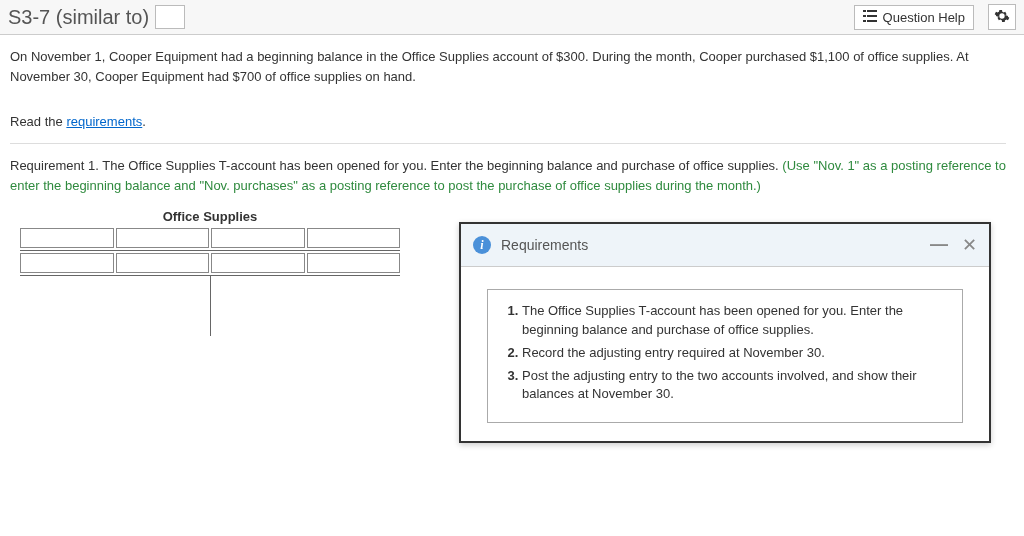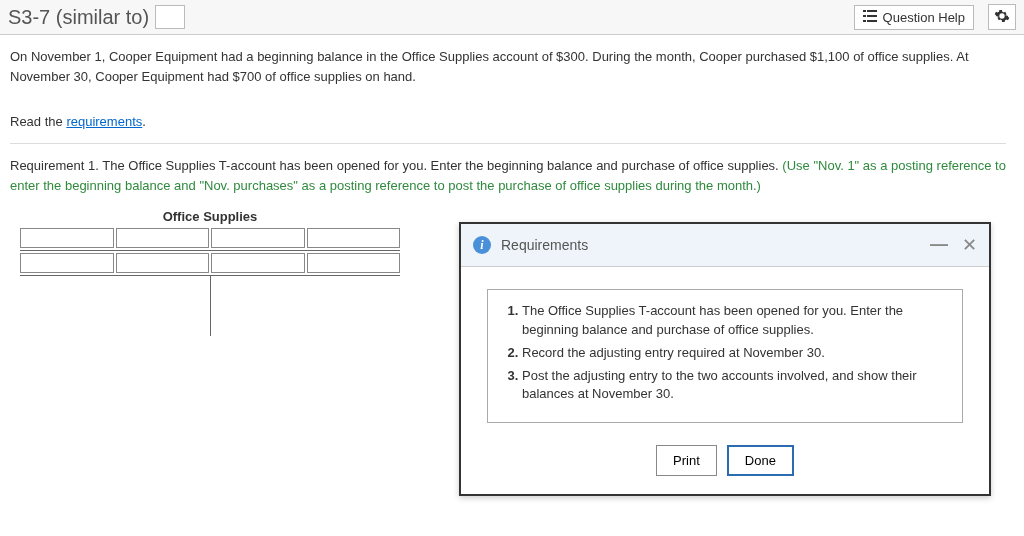--- a/index.html
+++ b/index.html
@@ -285,17 +285,13 @@
   </div>
   <div class="popup-body">
     <div class="req-list">
       <ol>
         <li>The Office Supplies T-account has been opened for you. Enter the beginning balance and purchase of office supplies.</li>
         <li>Record the adjusting entry required at November 30.</li>
         <li>Post the adjusting entry to the two accounts involved, and show their balances at November 30.</li>
       </ol>
     </div>
   </div>
-  <div class="popup-footer">
-    <button class="btn">Print</button>
-    <button class="btn btn-primary">Done</button>
-  </div>
 </div>
 
 </body></html>

